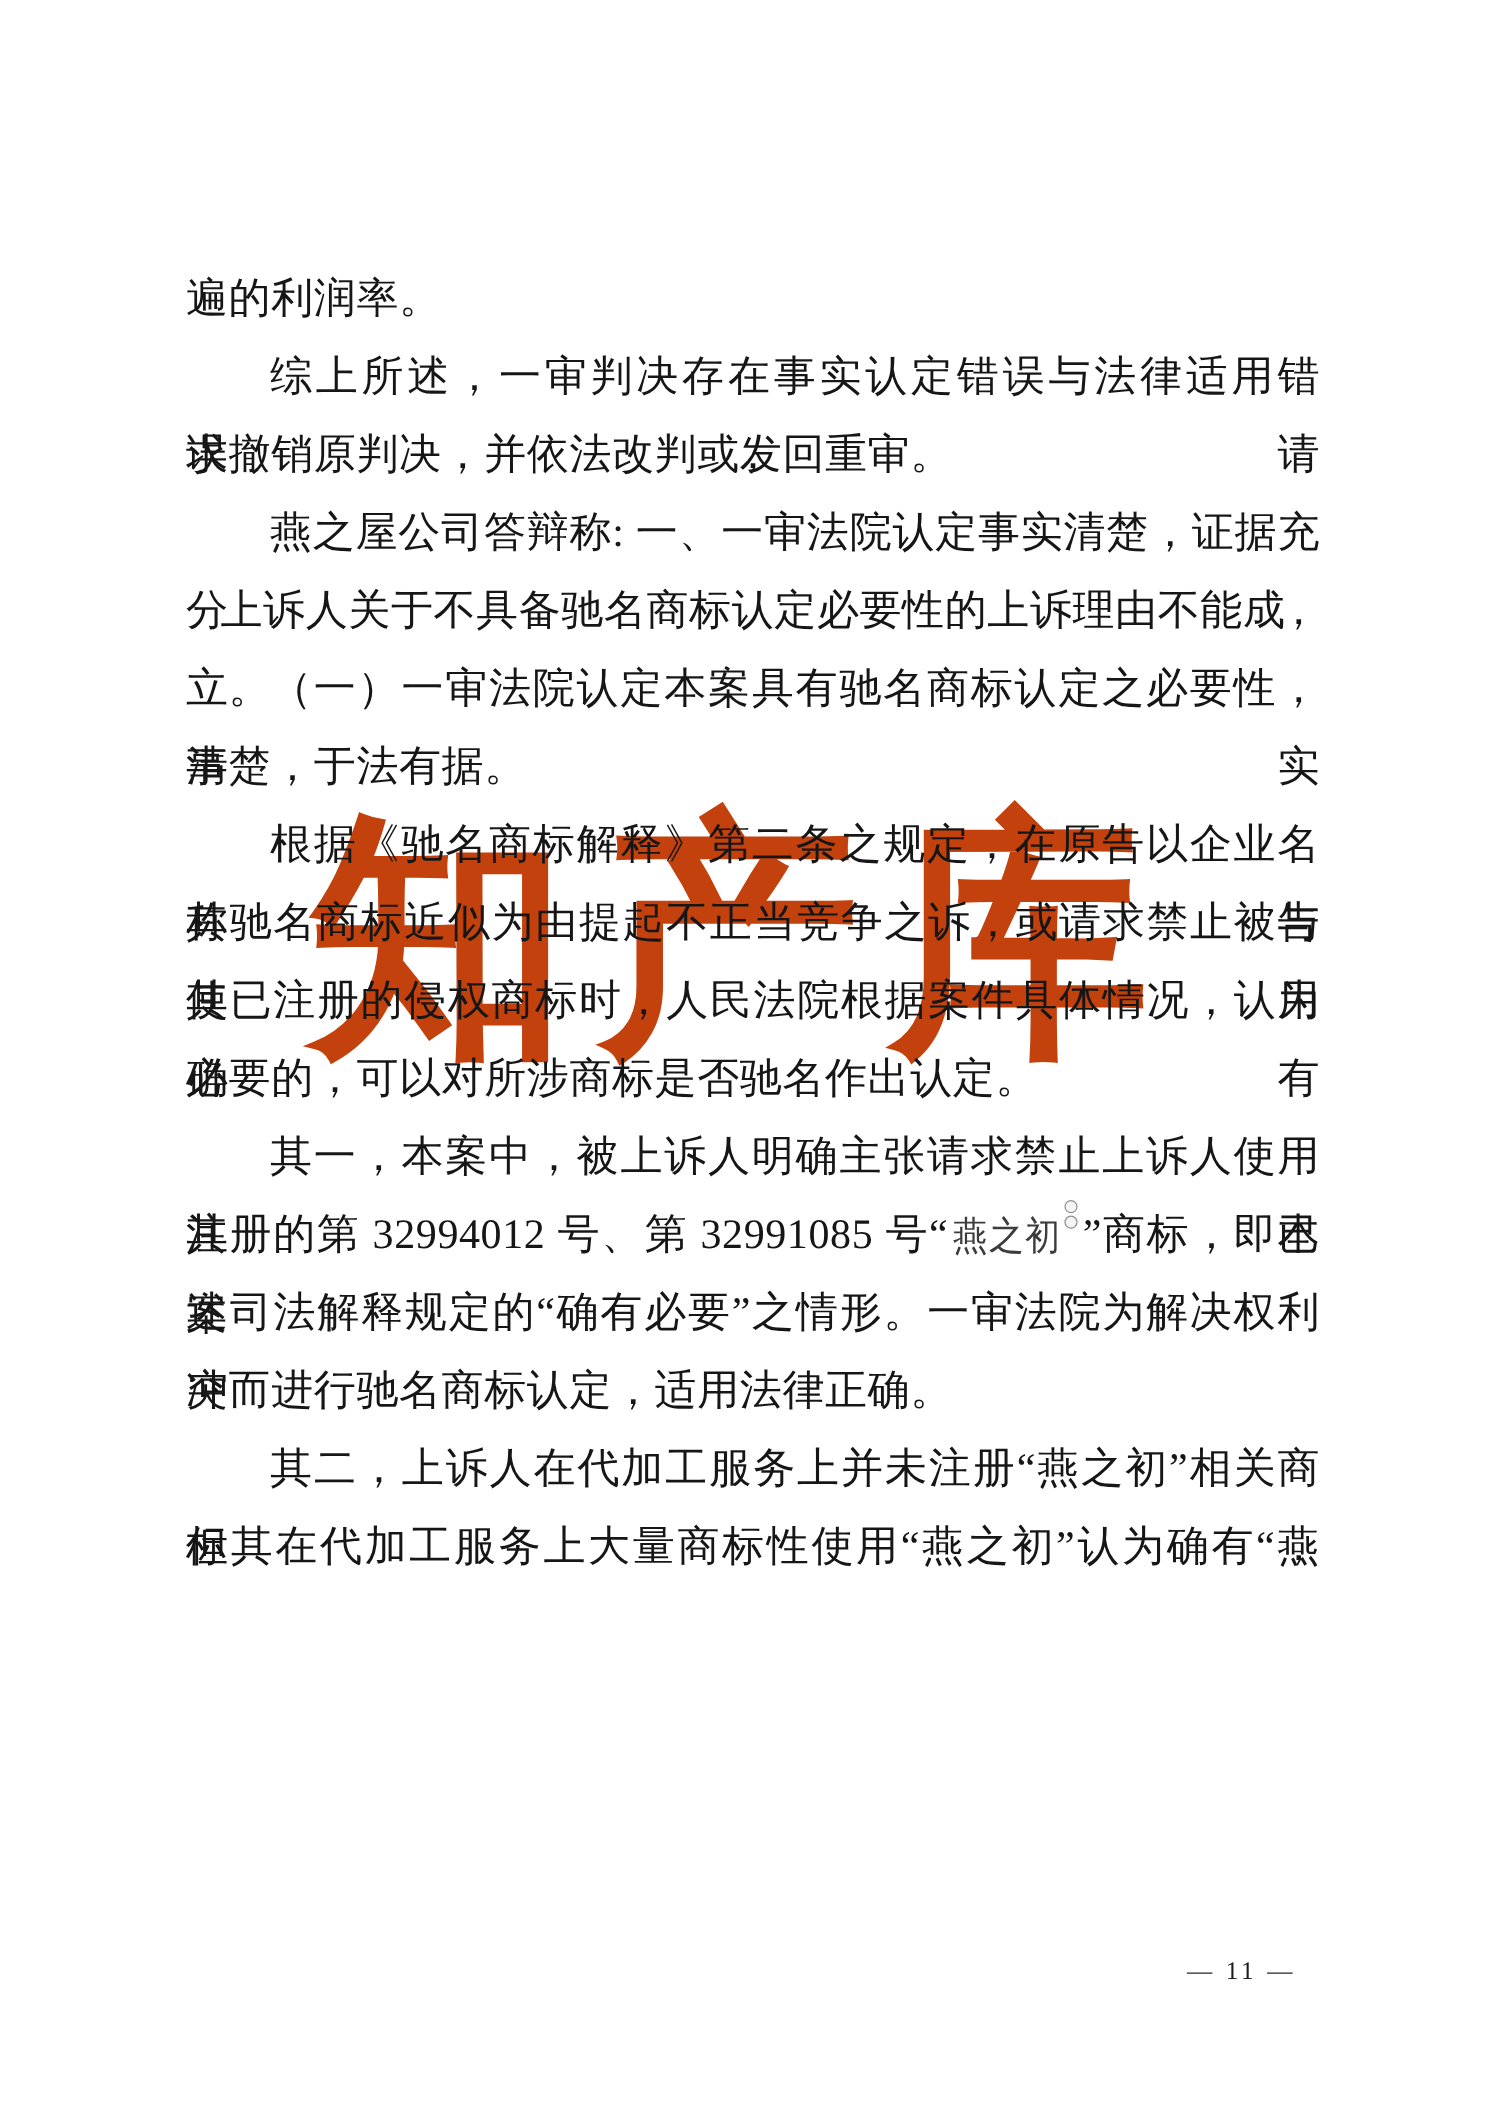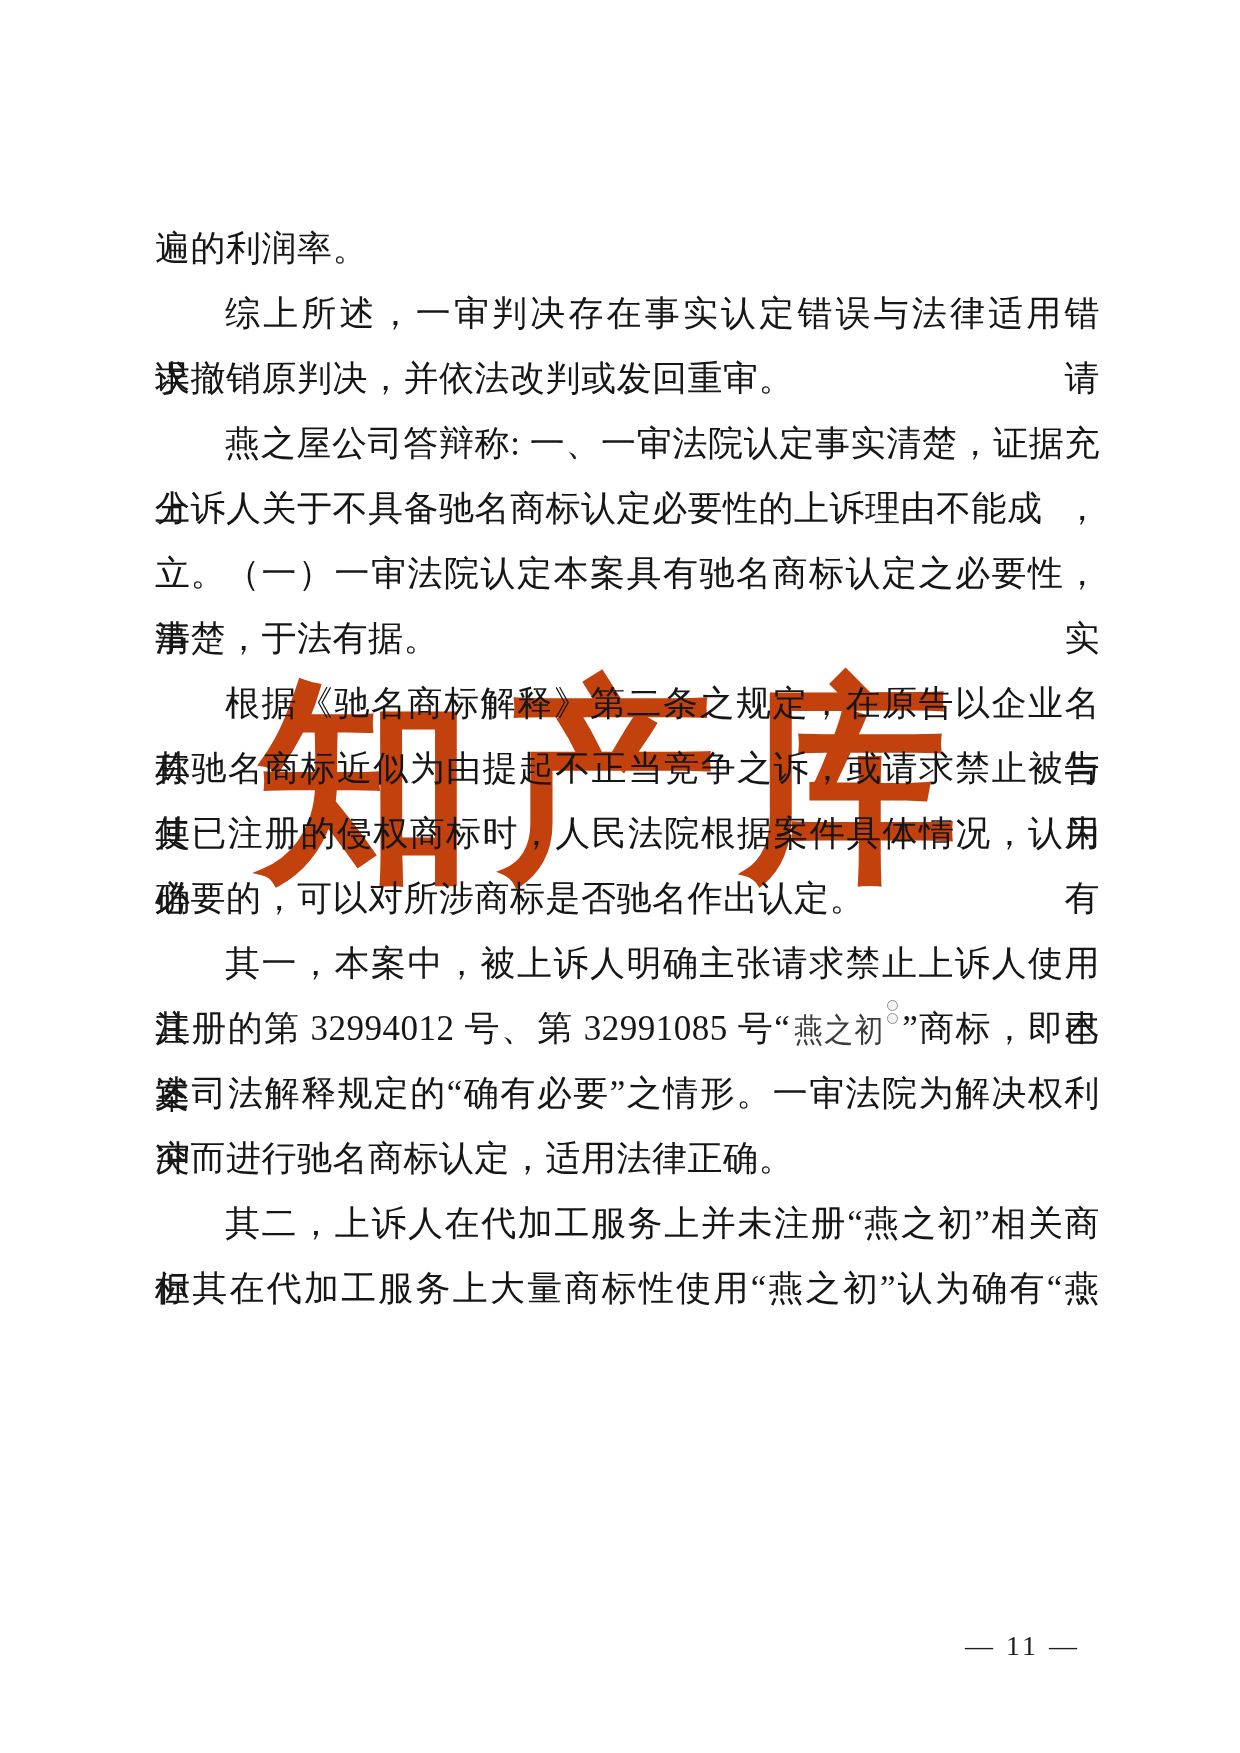--- a/index.html
+++ b/index.html
@@ -42,21 +42,21 @@
     height: 65px;
     line-height: 65px;
     font-size: 35px;
     letter-spacing: 0.5px;
     text-align: justify;
     text-align-last: justify;
     white-space: normal;
     overflow: visible;
   }
   .line.e {             
-    text-align: left;
+    text-align: center;
     text-align-last: left;
   }
   .line.i {             
     text-indent: 70px;
   }
   
   .logo {
     display: inline-block;
     vertical-align: baseline;
     margin: 0 4px;
@@ -83,21 +83,21 @@
     border: 1px solid #8f8f8f;
     border-radius: 50%;
     margin-bottom: 2px;
     background: #f4f4f4;
   }
   .page-footer {
     position: absolute;
     right: 160px;
     top: 1630px;
     z-index: 1;
-    font-size: 28px;
+    font-size: 21px;
     letter-spacing: 3px;
     color: #1d1d1d;
   }
 </style>
 </head>
 <body>
 
 <div class="page">
 
   <div class="watermark">知产库</div>

